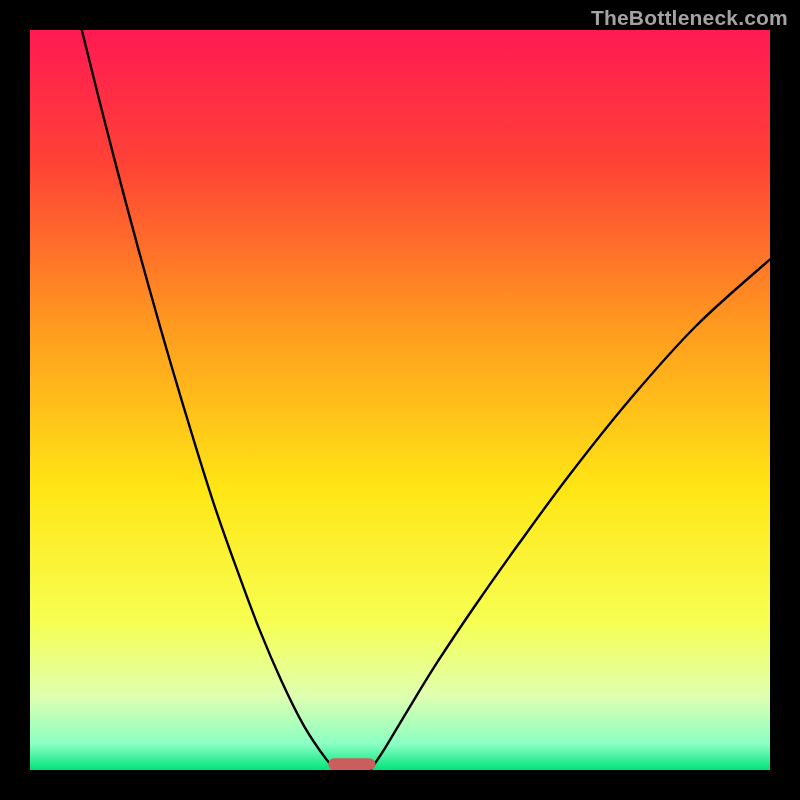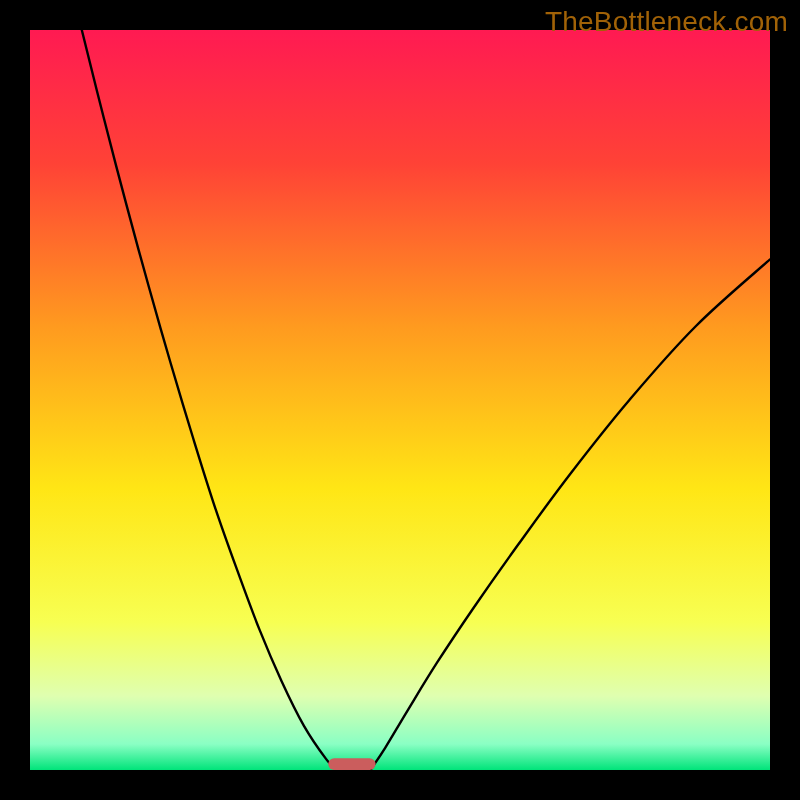--- a/index.html
+++ b/index.html
@@ -13,23 +13,23 @@
   }
   .stage {
     position: relative;
     width: 800px;
     height: 800px;
   }
   .watermark {
     position: absolute;
     top: 6px;
     right: 12px;
-    color: #a16207;
-    font-size: 28px;
-    font-weight: 400;
+    color: #a3a3a3;
+    font-size: 21px;
+    font-weight: 700;
     letter-spacing: 0.2px;
     z-index: 5;
     user-select: none;
   }
   svg.chart {
     position: absolute;
     top: 0;
     left: 0;
   }
 </style>

